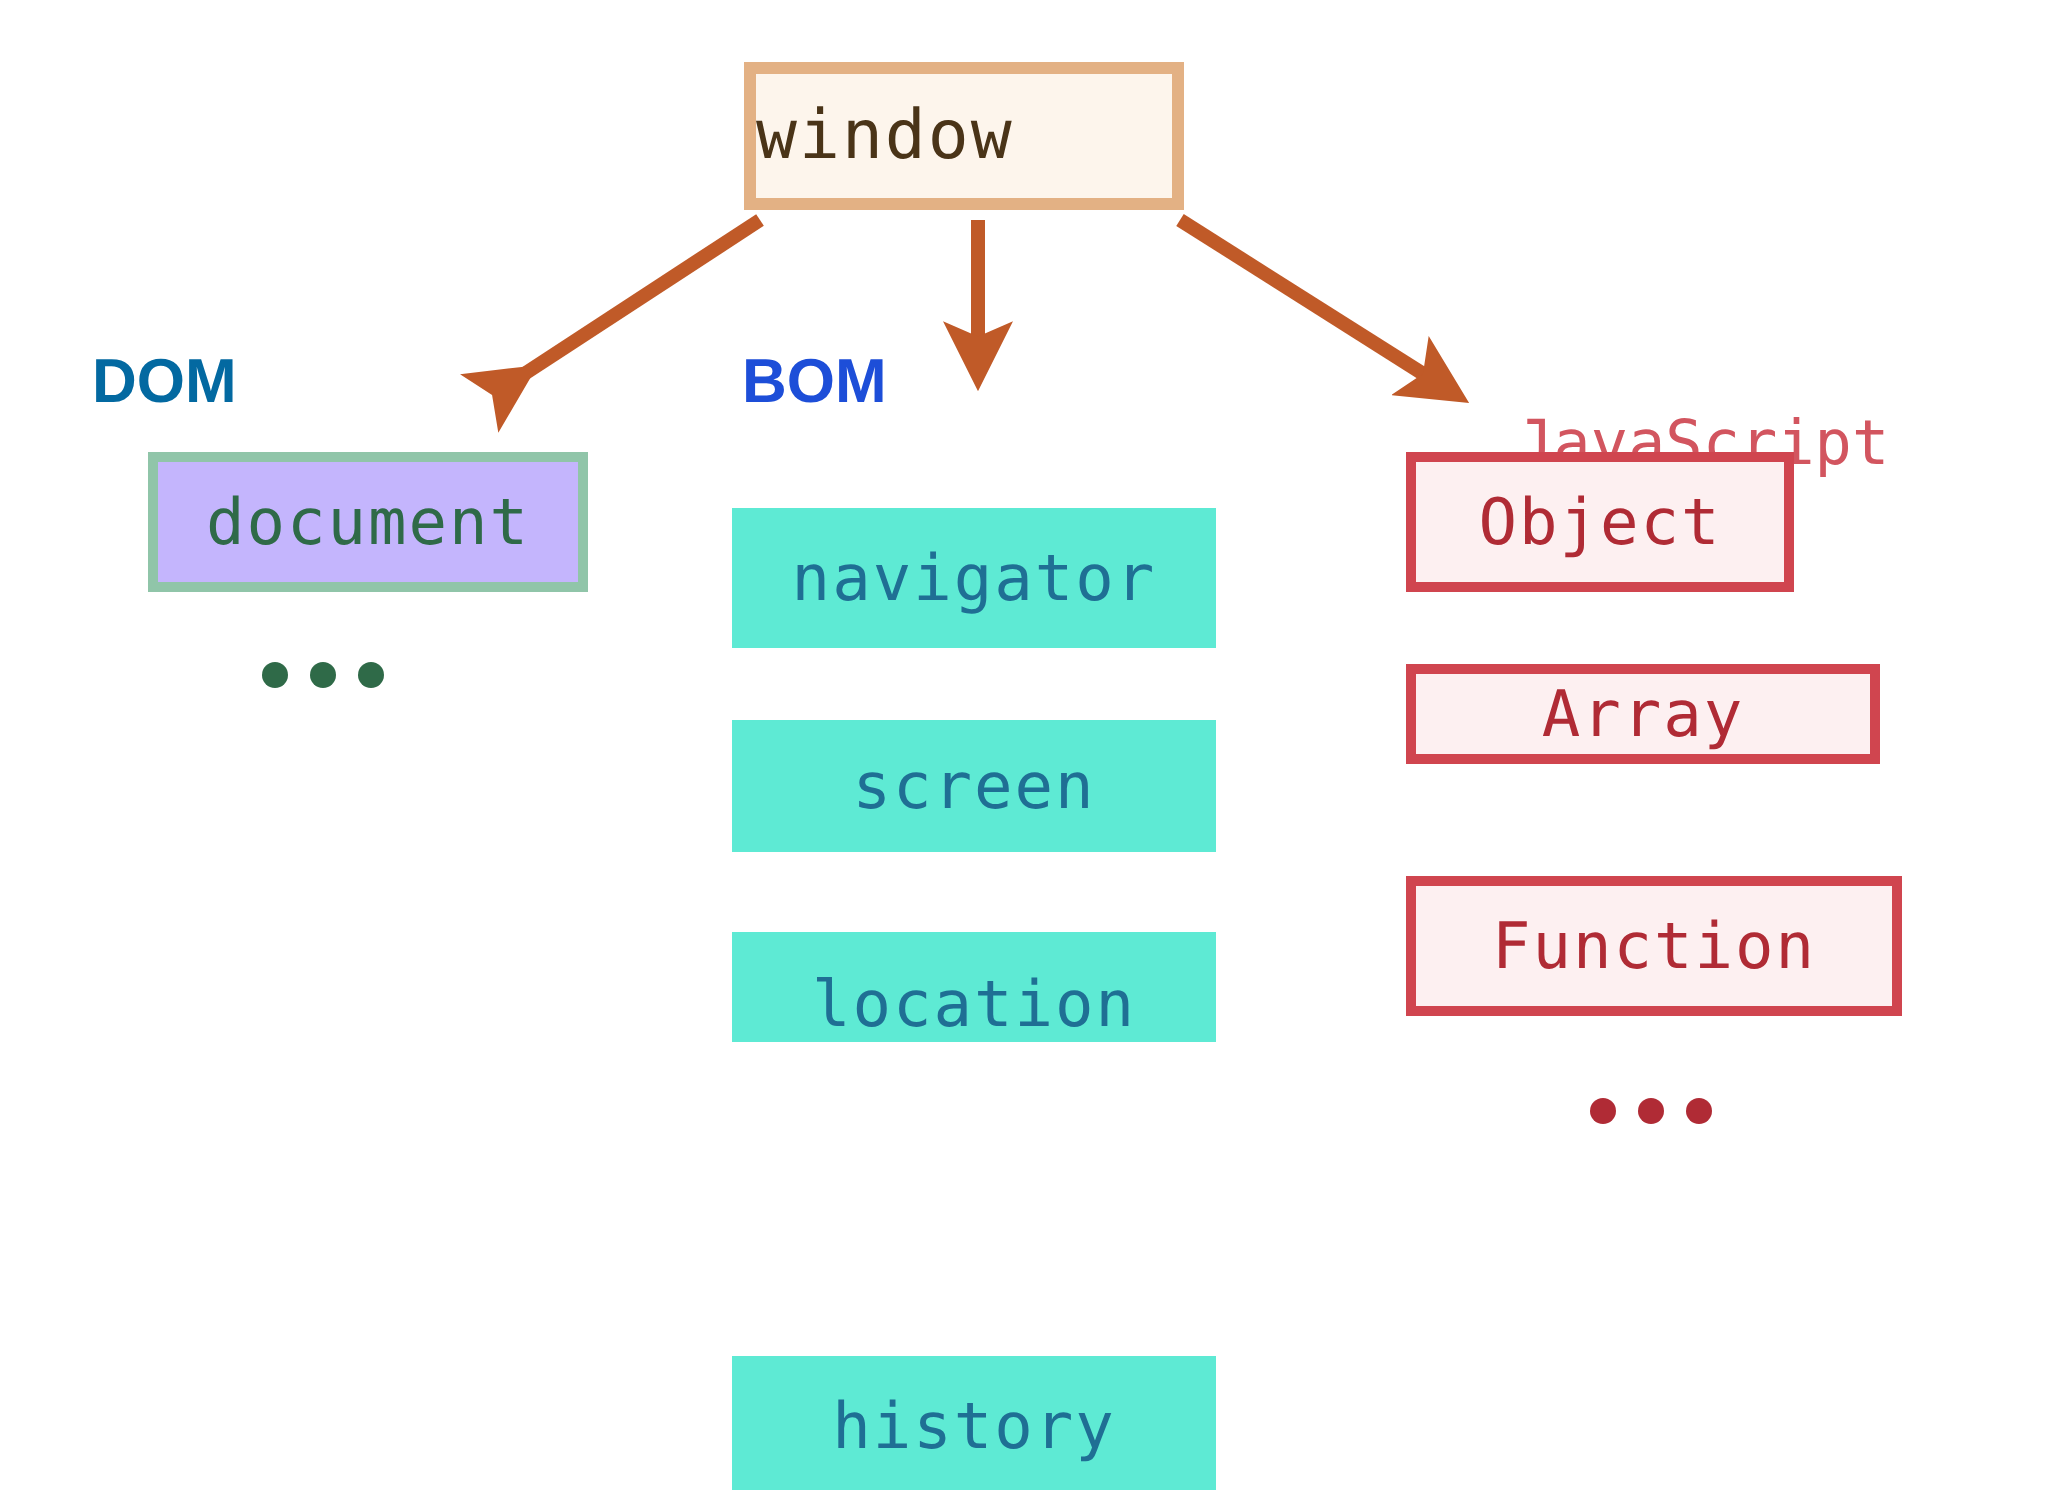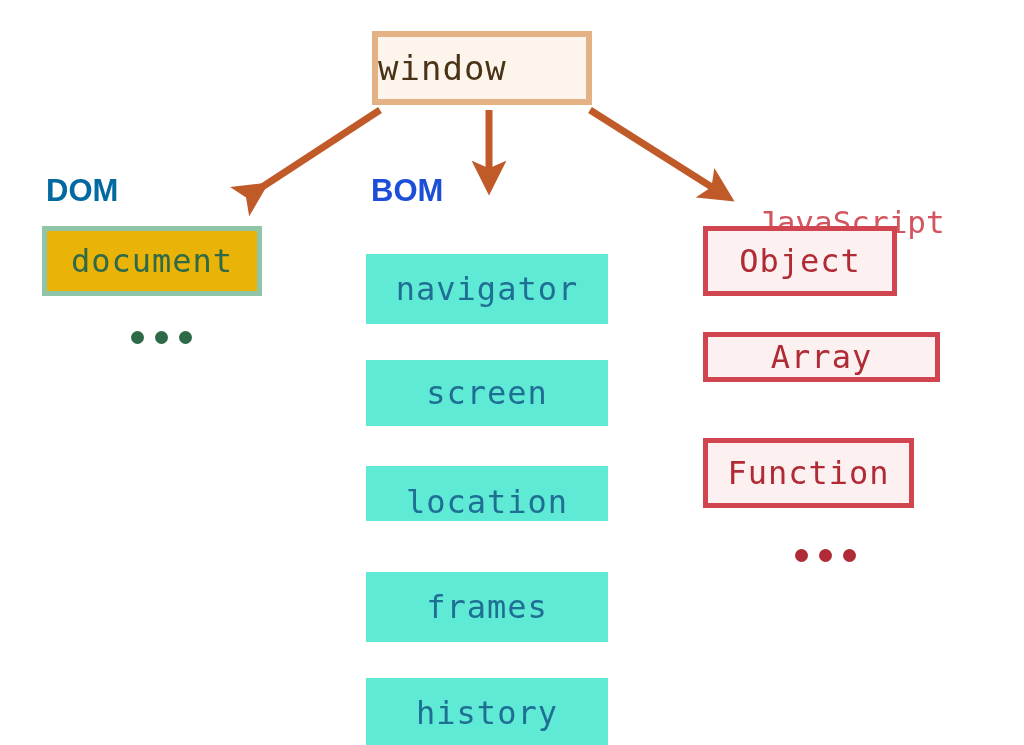--- a/index.html
+++ b/index.html
@@ -91,22 +91,23 @@
   }
   .box .label {
     font-family: "DejaVu Sans Mono", monospace;
     font-size: 32px;
     letter-spacing: 1px;
     white-space: nowrap;
   }
 
   
   .box.dom {
-    background: #eab308;
+    background: #c4b5fd;
     border: 5px solid #90c5a9;
+    margin-left: 32px;
   }
   .box.dom .label { color: #2f6a48; }
 
   
   .box.bom {
     background: #5eead4;
     border: none;
     margin-top: 28px;
   }
   .box.bom .label { color: #1f6f94; }
@@ -180,34 +181,31 @@
 
   <div class="box bom" style="left:366px; top:226px; width:242px; height:70px;">
     <span class="label">navigator</span>
   </div>
   <div class="box bom" style="left:366px; top:332px; width:242px; height:66px;">
     <span class="label">screen</span>
   </div>
   <div class="box bom" style="left:366px; top:438px; width:242px; height:55px;align-items:flex-end;">
     <span class="label">location</span>
   </div>
-  <div class="box bom" style="left:366px; top:544px; width:242px; height:70px;">
-    <span class="label">frames</span>
-  </div>
   <div class="box bom" style="left:366px; top:650px; width:242px; height:70px;">
     <span class="label">history</span>
   </div>
 
   <div class="box js" style="left:703px; top:226px; width:194px; height:70px;">
     <span class="label">Object</span>
   </div>
   <div class="box js" style="left:703px; top:332px; width:237px; height:50px;">
     <span class="label">Array</span>
   </div>
-  <div class="box js" style="left:703px; top:438px; width:211px; height:70px;">
+  <div class="box js" style="left:703px; top:438px; width:248px; height:70px;">
     <span class="label">Function</span>
   </div>
   <div class="ellipsis" id="ellipsis-js">
     <span></span>
     <span></span>
     <span></span>
   </div>
 
 </div>
 

